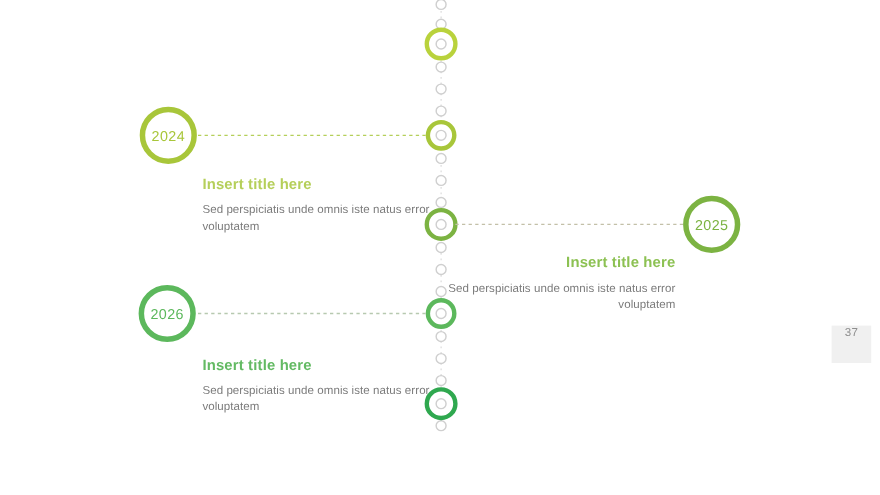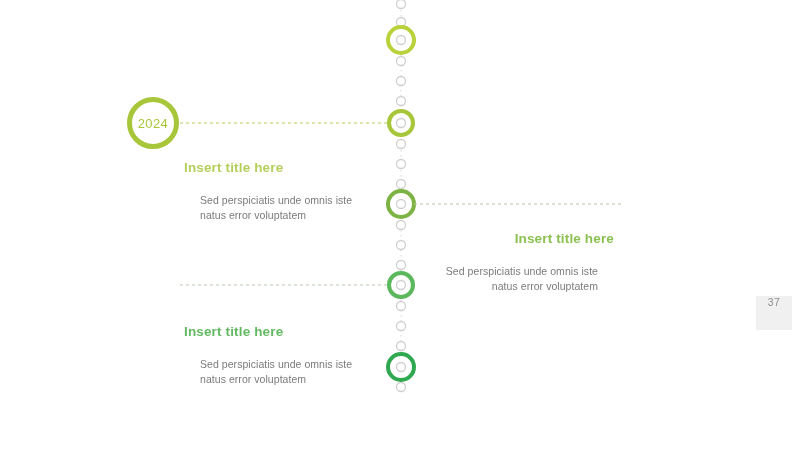--- a/index.html
+++ b/index.html
@@ -58,21 +58,21 @@
     font-size: 13.5px;
     line-height: 18px;
     margin: 0 0 7px 0;
     font-weight: bold;
     letter-spacing: 0.15px;
   }
   .text-block .body {
     font-size: 10.5px;
     line-height: 15px;
     color: #7b7b7b;
-    margin: 16px;
+    margin: 0;
     letter-spacing: 0.05px;
   }
   .align-right { text-align: right; }
   .align-left  { text-align: left;  }
 
   
   #page-badge {
     position: absolute;
     right: 8px;
     bottom: 8px;
@@ -122,20 +122,26 @@
 
   <svg id="connectors" style="position:absolute;left:0;top:0;width:800px;height:450px;pointer-events:none;" viewBox="0 0 800 450" xmlns="http://www.w3.org/2000/svg">
       <line x1="180" y1="123" x2="389" y2="123" stroke="#b5cf5a" stroke-width="1.2" stroke-dasharray="3 3"></line>
       <line x1="414" y1="204" x2="621" y2="204" stroke="#c3c0a8" stroke-width="1.2" stroke-dasharray="3 3"></line>
       <line x1="180" y1="285" x2="389" y2="285" stroke="#b7c9b0" stroke-width="1.2" stroke-dasharray="3 3"></line>
     </svg>
 
   <div class="year-node" id="year-node-0" style="left: 127px; top: 97px; border: 5px solid rgb(168, 198, 58);">
     <span class="year-label" style="color: rgb(168, 198, 58);">2024</span>
   </div>
+  <div class="year-node" id="year-node-1" style="left: 621px; top: 178px; border: 5px solid rgb(124, 179, 66);">
+    <span class="year-label" style="color: rgb(124, 179, 66);">2025</span>
+  </div>
+  <div class="year-node" id="year-node-2" style="left: 126px; top: 259px; border: 5px solid rgb(92, 184, 92);">
+    <span class="year-label" style="color: rgb(92, 184, 92);">2026</span>
+  </div>
 
   <div class="text-block align-left" id="text-block-0" style="left: 184px; top: 159px;">
     <p class="title" style="color: rgb(181, 207, 90);">Insert title here</p>
     <p class="body">Sed perspiciatis unde omnis iste natus error voluptatem</p>
   </div>
 
   <div class="text-block align-right" id="text-block-1" style="left: 404px; top: 230px;">
     <p class="title" style="color: rgb(140, 193, 82);">Insert title here</p>
     <p class="body">Sed perspiciatis unde omnis iste natus error voluptatem</p>
   </div>

